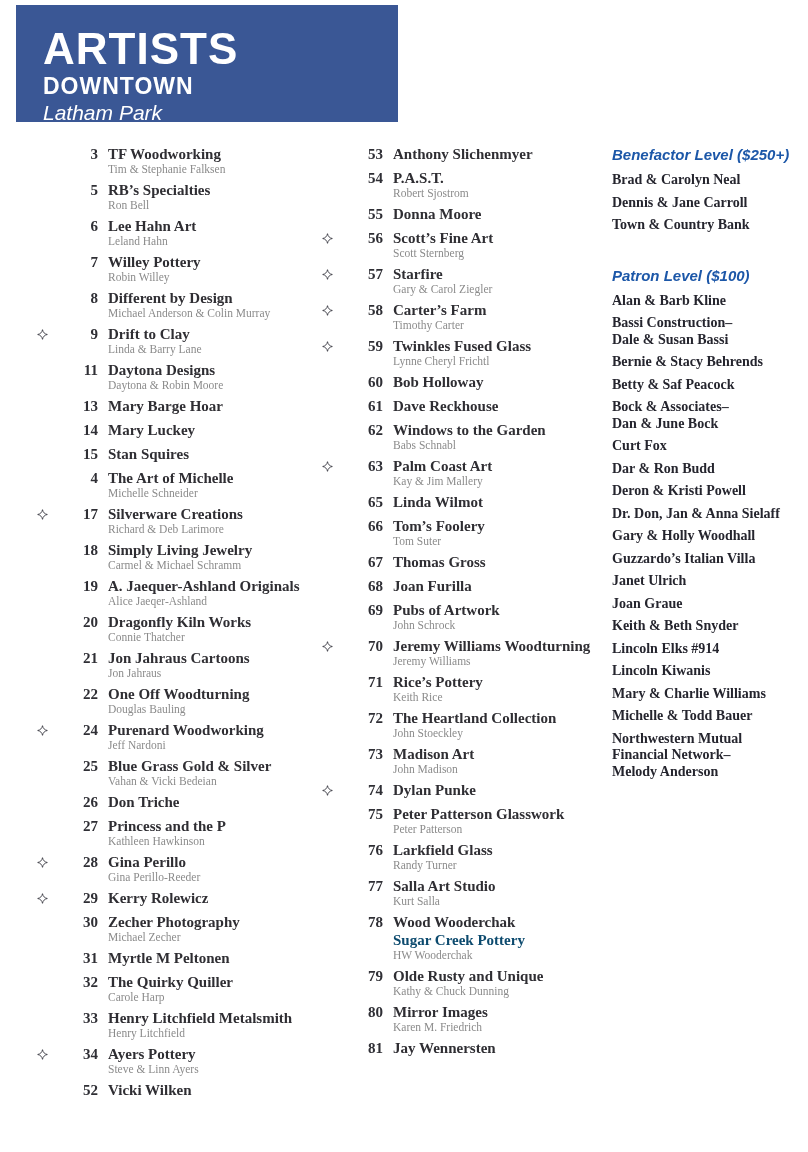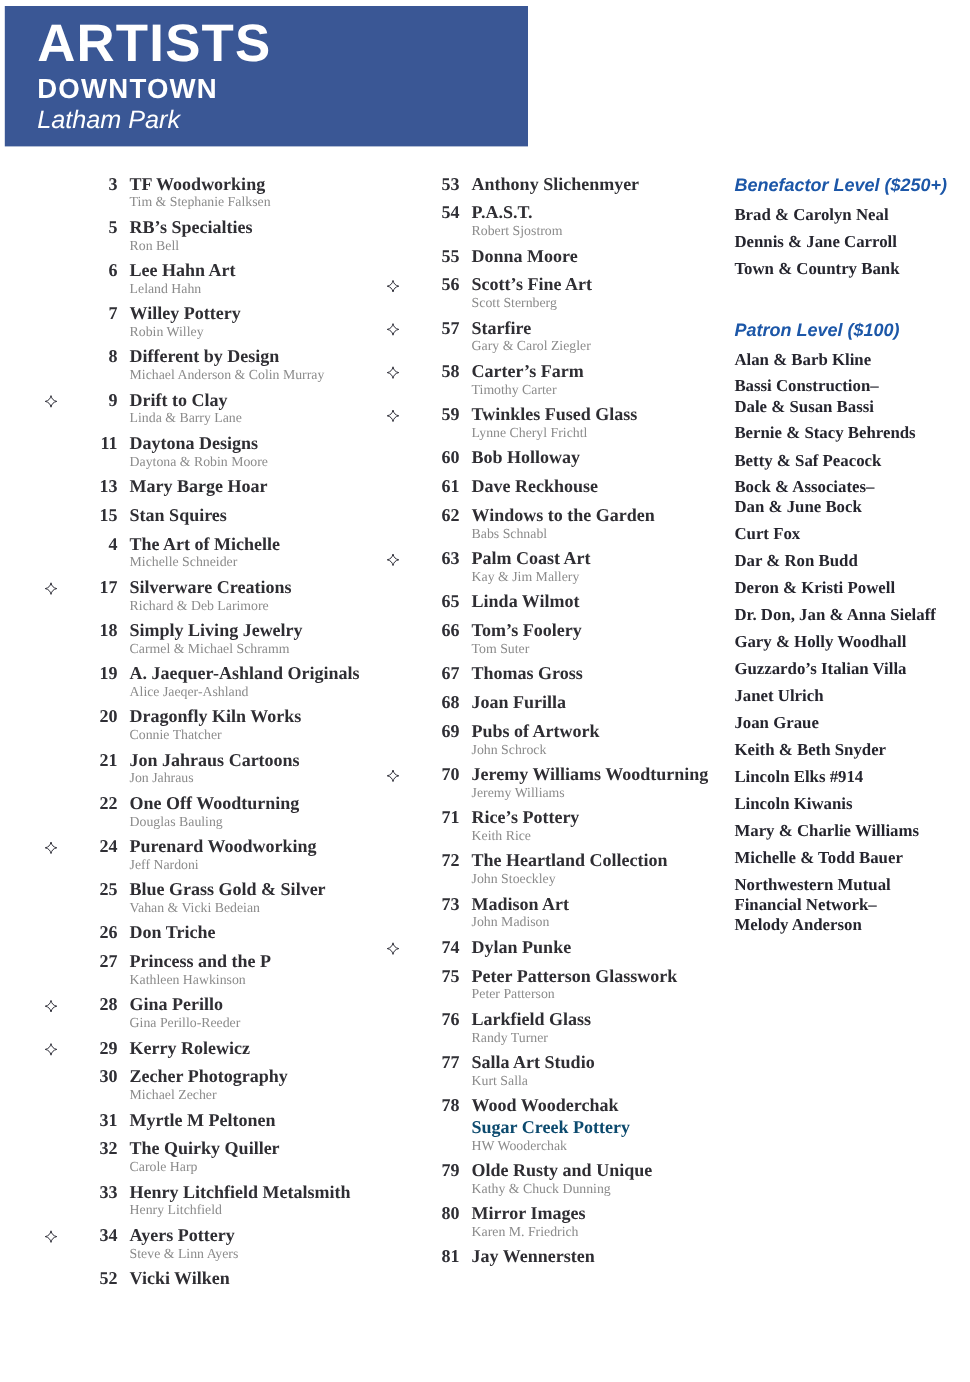--- a/index.html
+++ b/index.html
@@ -1,21 +1,21 @@
 <!DOCTYPE html>
 <html><head>
 <meta charset="utf-8">
 <style>
   html,body{margin:0;padding:0;background:#ffffff;}
   .page{position:relative;width:808px;height:1152px;background:#ffffff;overflow:hidden;
         font-family:"Liberation Serif",serif;}
 
   
-  .banner{position:absolute;left:4px;top:5px;width:436px;height:117px;background:#3A5795;
-          box-sizing:border-box;padding:8px 0 0 27px;color:#ffffff;
+  .banner{position:absolute;left:16px;top:5px;width:382px;height:117px;background:#3A5795;
+          box-sizing:border-box;padding:20px 0 0 27px;color:#ffffff;
           font-family:"Liberation Sans",sans-serif;}
   .banner-title{font-size:44px;font-weight:bold;line-height:48px;letter-spacing:1px;}
   .banner-subtitle{font-size:23px;font-weight:bold;line-height:27px;letter-spacing:1px;}
   .banner-location{font-size:21px;font-weight:normal;font-style:italic;line-height:26px;}
 
   
   .col{position:absolute;top:146px;}
   .col-left{left:30px;width:285px;}
   .col-mid{left:315px;width:288px;}
   .entry{display:grid;grid-template-columns:24px 34px 1fr;column-gap:10px;margin-bottom:7px;}
@@ -157,20 +157,32 @@
         <path d="M12 1.5 C13.3 7.6 16.4 10.7 22.5 12 C16.4 13.3 13.3 16.4 12 22.5 C10.7 16.4 7.6 13.3 1.5 12 C7.6 10.7 10.7 7.6 12 1.5 Z" fill="none" stroke="#2e2e38" stroke-width="1.8"></path>
       </svg>
     </span>
     <span class="num">13</span>
     <span class="info">
       <span class="aname">Mary Barge Hoar</span>
 
     </span>
   </div>
 
+  <div class="entry">
+    <span class="star hidden">
+      <svg width="11" height="11" viewBox="0 0 24 24">
+        <path d="M12 1.5 C13.3 7.6 16.4 10.7 22.5 12 C16.4 13.3 13.3 16.4 12 22.5 C10.7 16.4 7.6 13.3 1.5 12 C7.6 10.7 10.7 7.6 12 1.5 Z" fill="none" stroke="#2e2e38" stroke-width="1.8"></path>
+      </svg>
+    </span>
+    <span class="num">14</span>
+    <span class="info">
+      <span class="aname">Mary Luckey</span>
+
+    </span>
+  </div>
 
   <div class="entry">
     <span class="star hidden">
       <svg width="11" height="11" viewBox="0 0 24 24">
         <path d="M12 1.5 C13.3 7.6 16.4 10.7 22.5 12 C16.4 13.3 13.3 16.4 12 22.5 C10.7 16.4 7.6 13.3 1.5 12 C7.6 10.7 10.7 7.6 12 1.5 Z" fill="none" stroke="#2e2e38" stroke-width="1.8"></path>
       </svg>
     </span>
     <span class="num">15</span>
     <span class="info">
       <span class="aname">Stan Squires</span>

